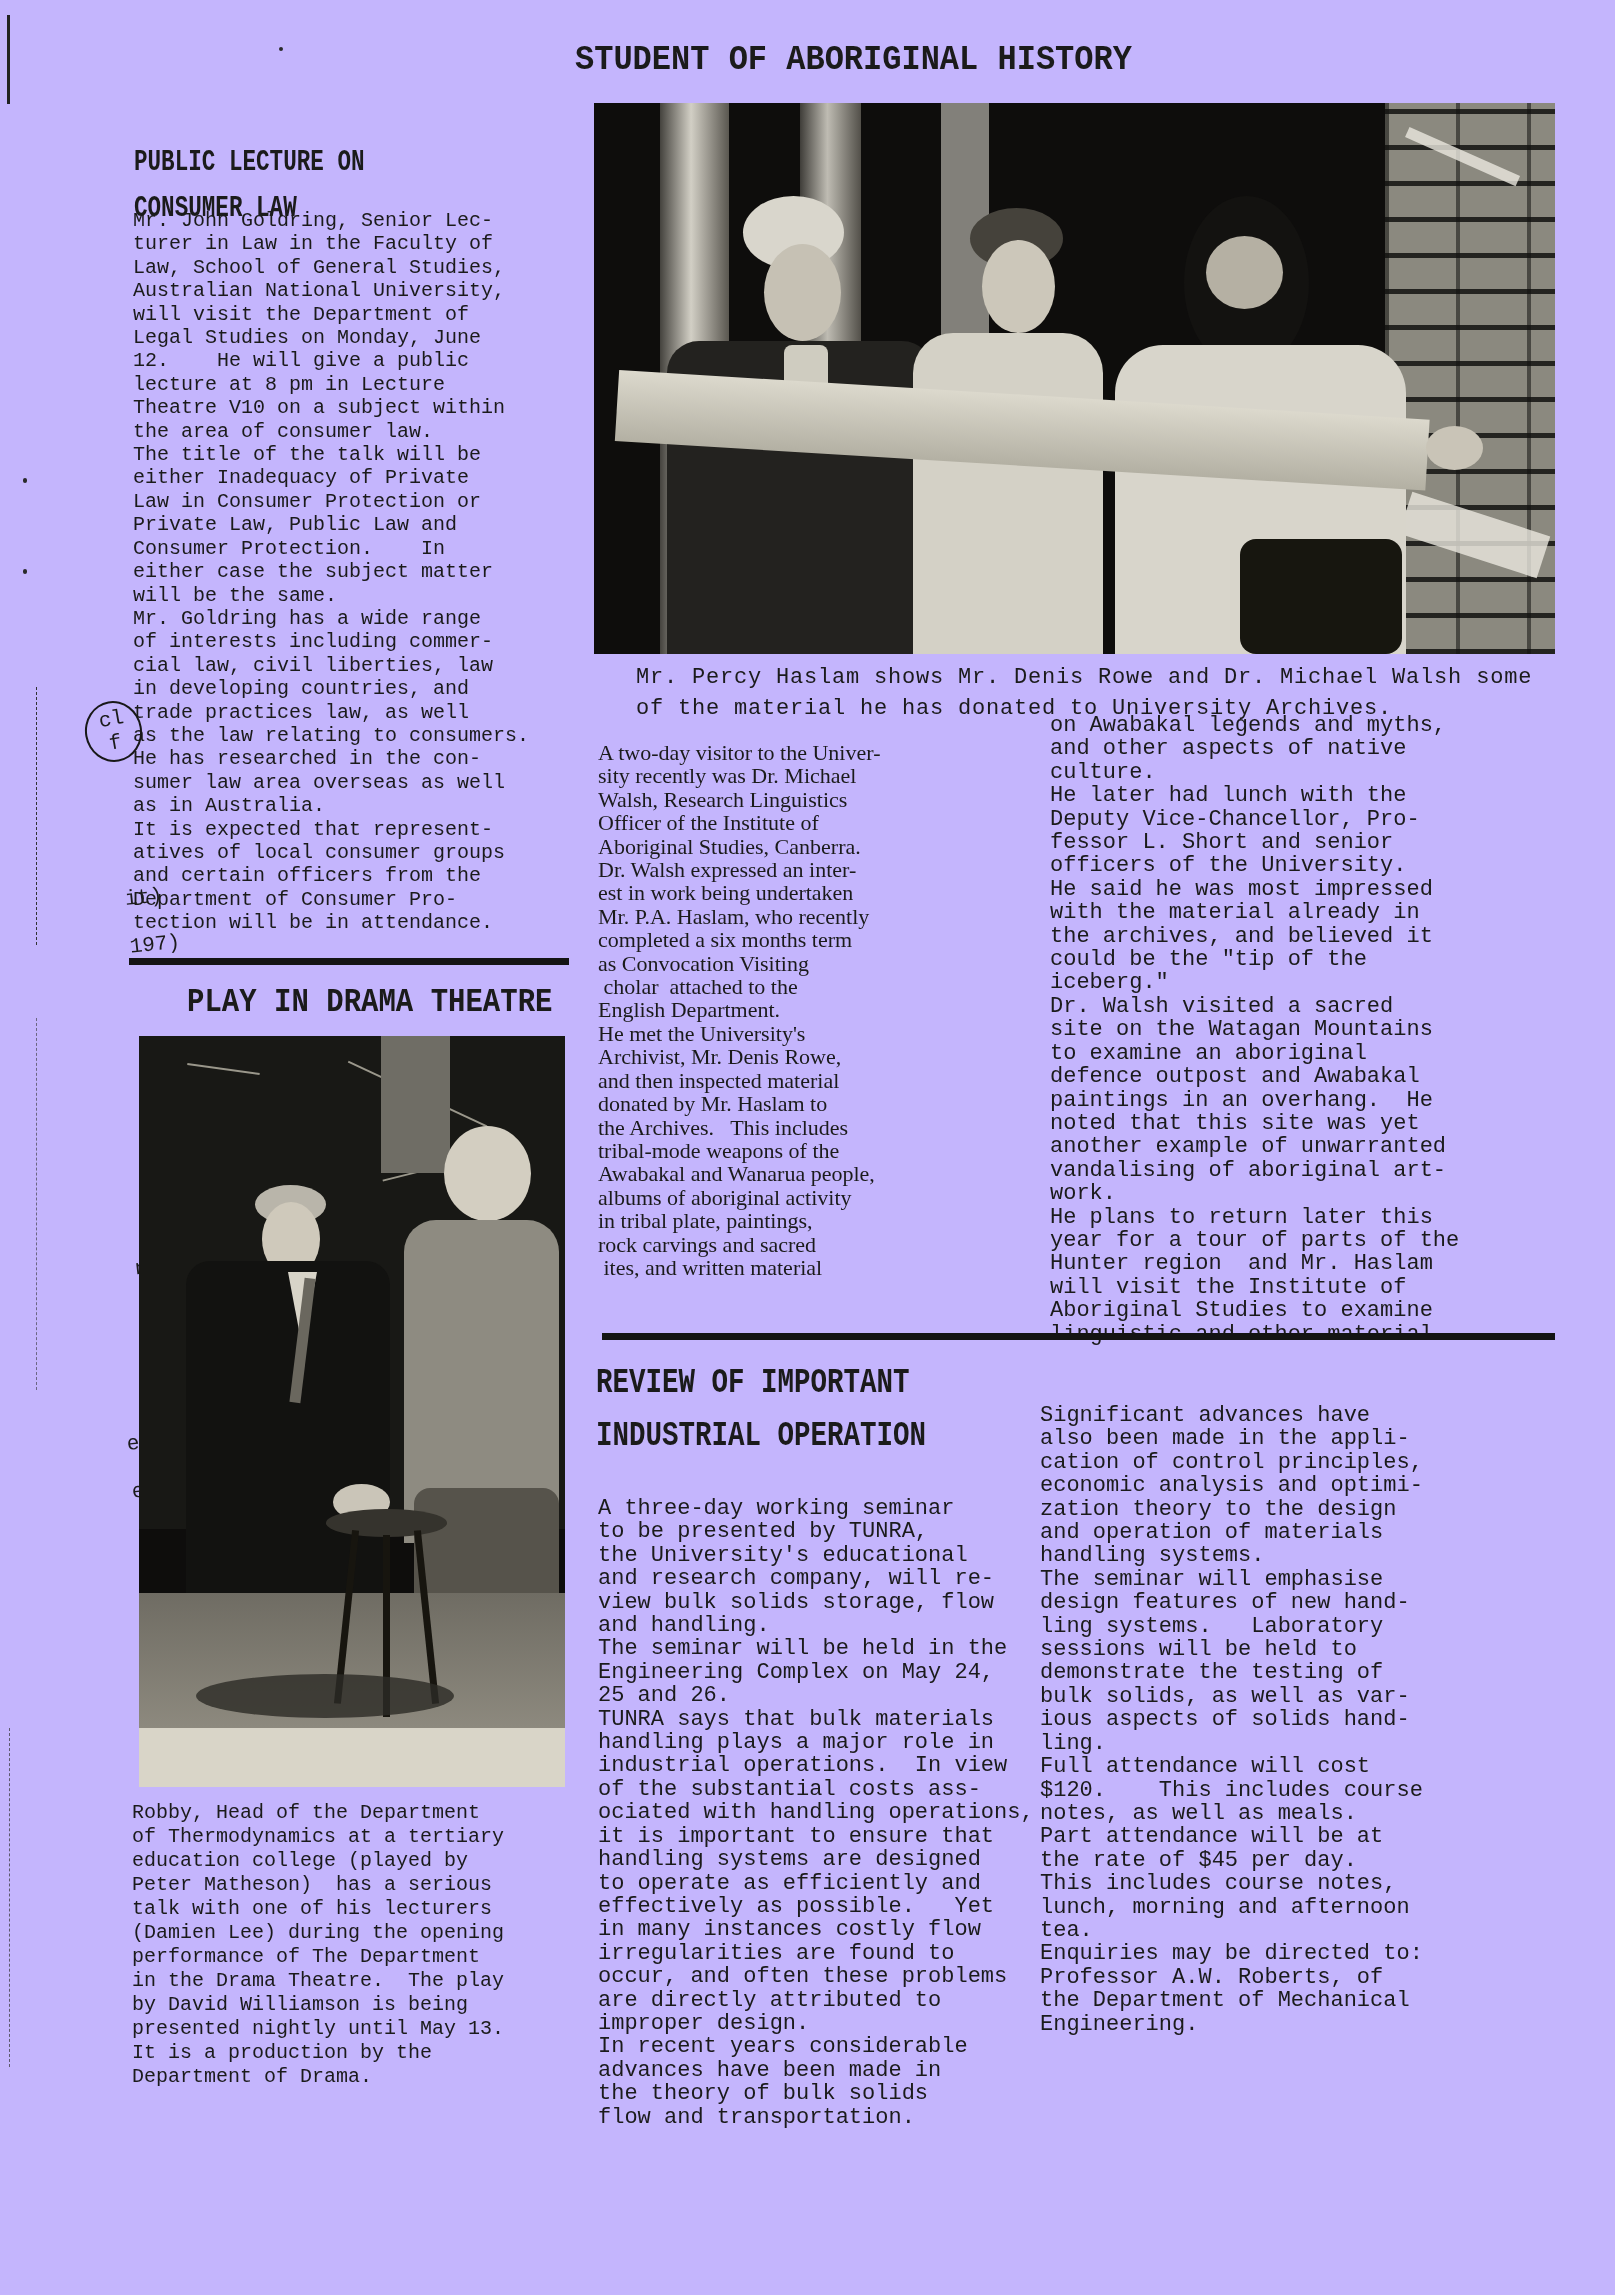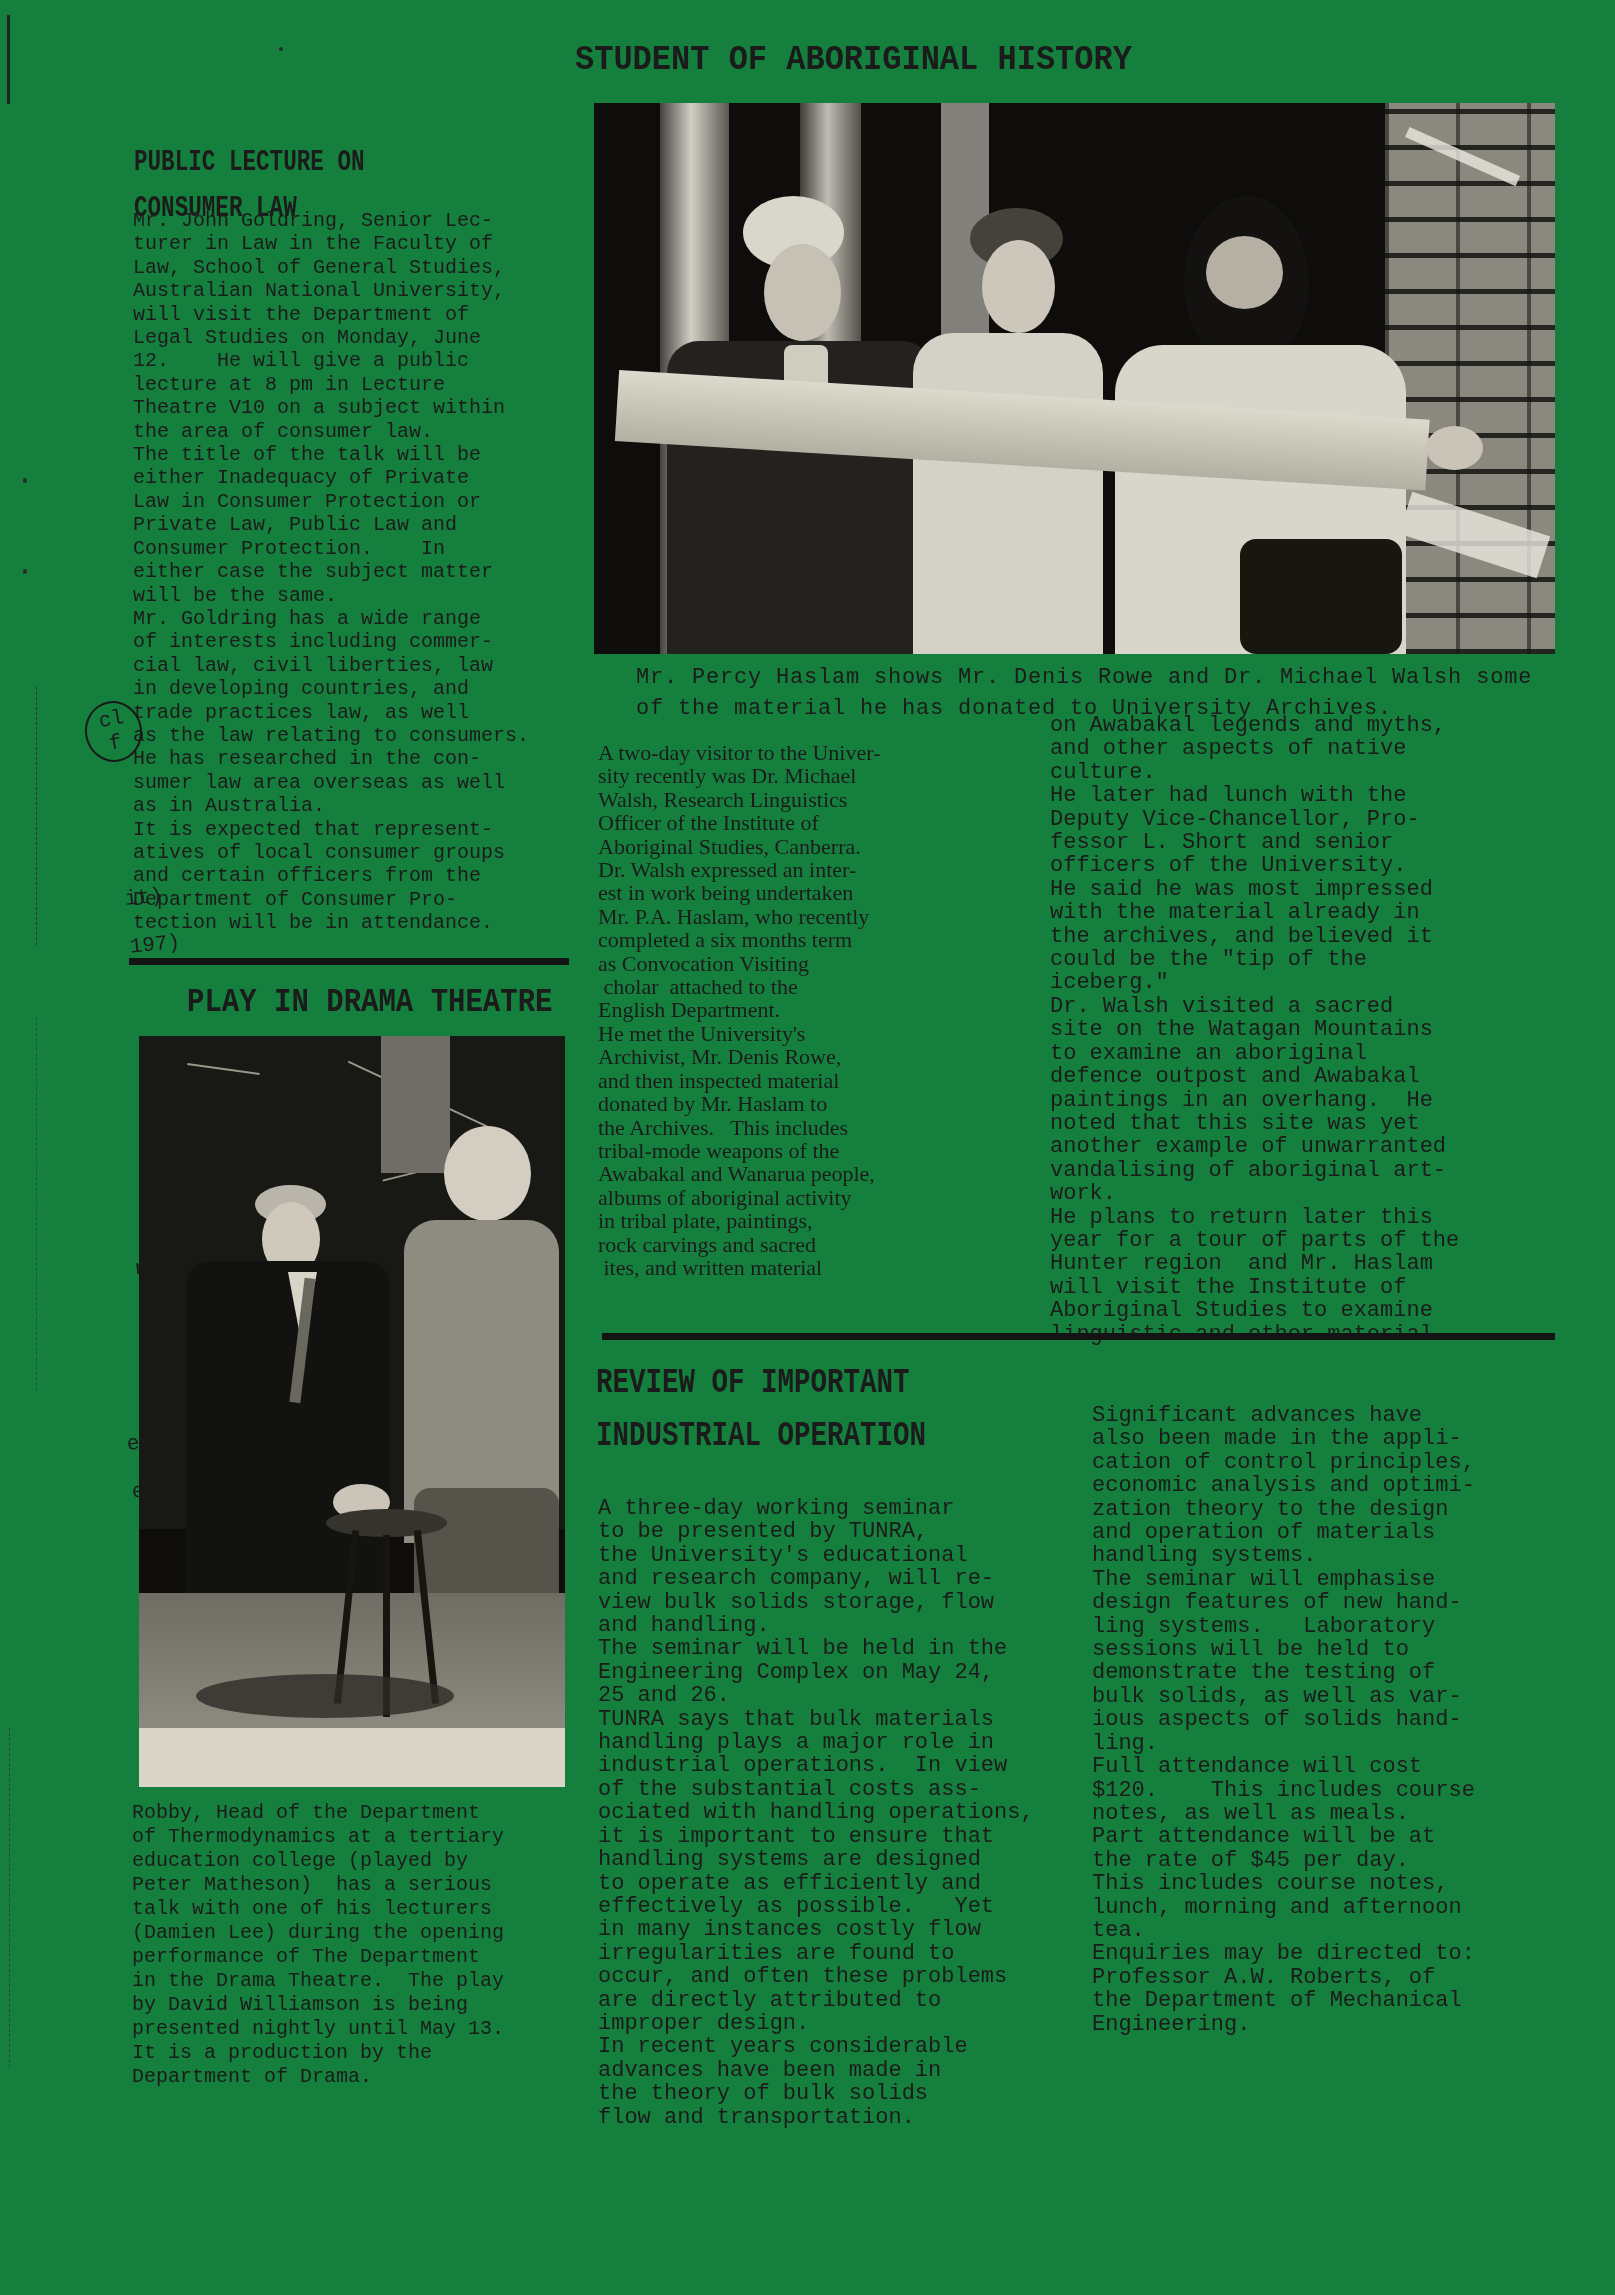--- a/index.html
+++ b/index.html
@@ -1,18 +1,18 @@
 <!DOCTYPE html>
 <html style="font-size:13px"><head>
 <meta charset="utf-8">
 <style>
   html,body{margin:0;padding:0;background:#e8e8e4;}
   .page{
     position:relative;width:1615px;height:2295px;margin:0 auto;
-    background:#15803d;color:#1b1b1b;overflow:hidden;
+    background:#c4b5fd;color:#1b1b1b;overflow:hidden;
     font-family:"Liberation Mono","DejaVu Sans Mono",monospace;
   }
   
   .col-text{position:absolute;white-space:pre;font-size:22px;line-height:23.4px;}
   .col-text.small{font-size:20px;line-height:23.4px;}
   .caption{position:absolute;white-space:pre;font-size:22px;line-height:31px;letter-spacing:0.8px;}
   .caption.tight{line-height:24px;font-size:20px;letter-spacing:0;}
   .headline{position:absolute;font-weight:bold;white-space:pre;transform-origin:top left;letter-spacing:0;}
   .hl-consumer{font-size:22.6px;transform:scaleY(1.3);}
   .hl-student{font-size:32px;transform:scaleY(1.12);}
@@ -267,21 +267,21 @@
 in many instances costly flow
 irregularities are found to
 occur, and often these problems
 are directly attributed to
 improper design.
 In recent years considerable
 advances have been made in
 the theory of bulk solids
 flow and transportation.</div>
 
-  <div class="col-text" style="left:1092px;top:1404px;">Significant advances have
+  <div class="col-text" style="left:1040px;top:1404px;">Significant advances have
 also been made in the appli-
 cation of control principles,
 economic analysis and optimi-
 zation theory to the design
 and operation of materials
 handling systems.
 The seminar will emphasise
 design features of new hand-
 ling systems.   Laboratory
 sessions will be held to

